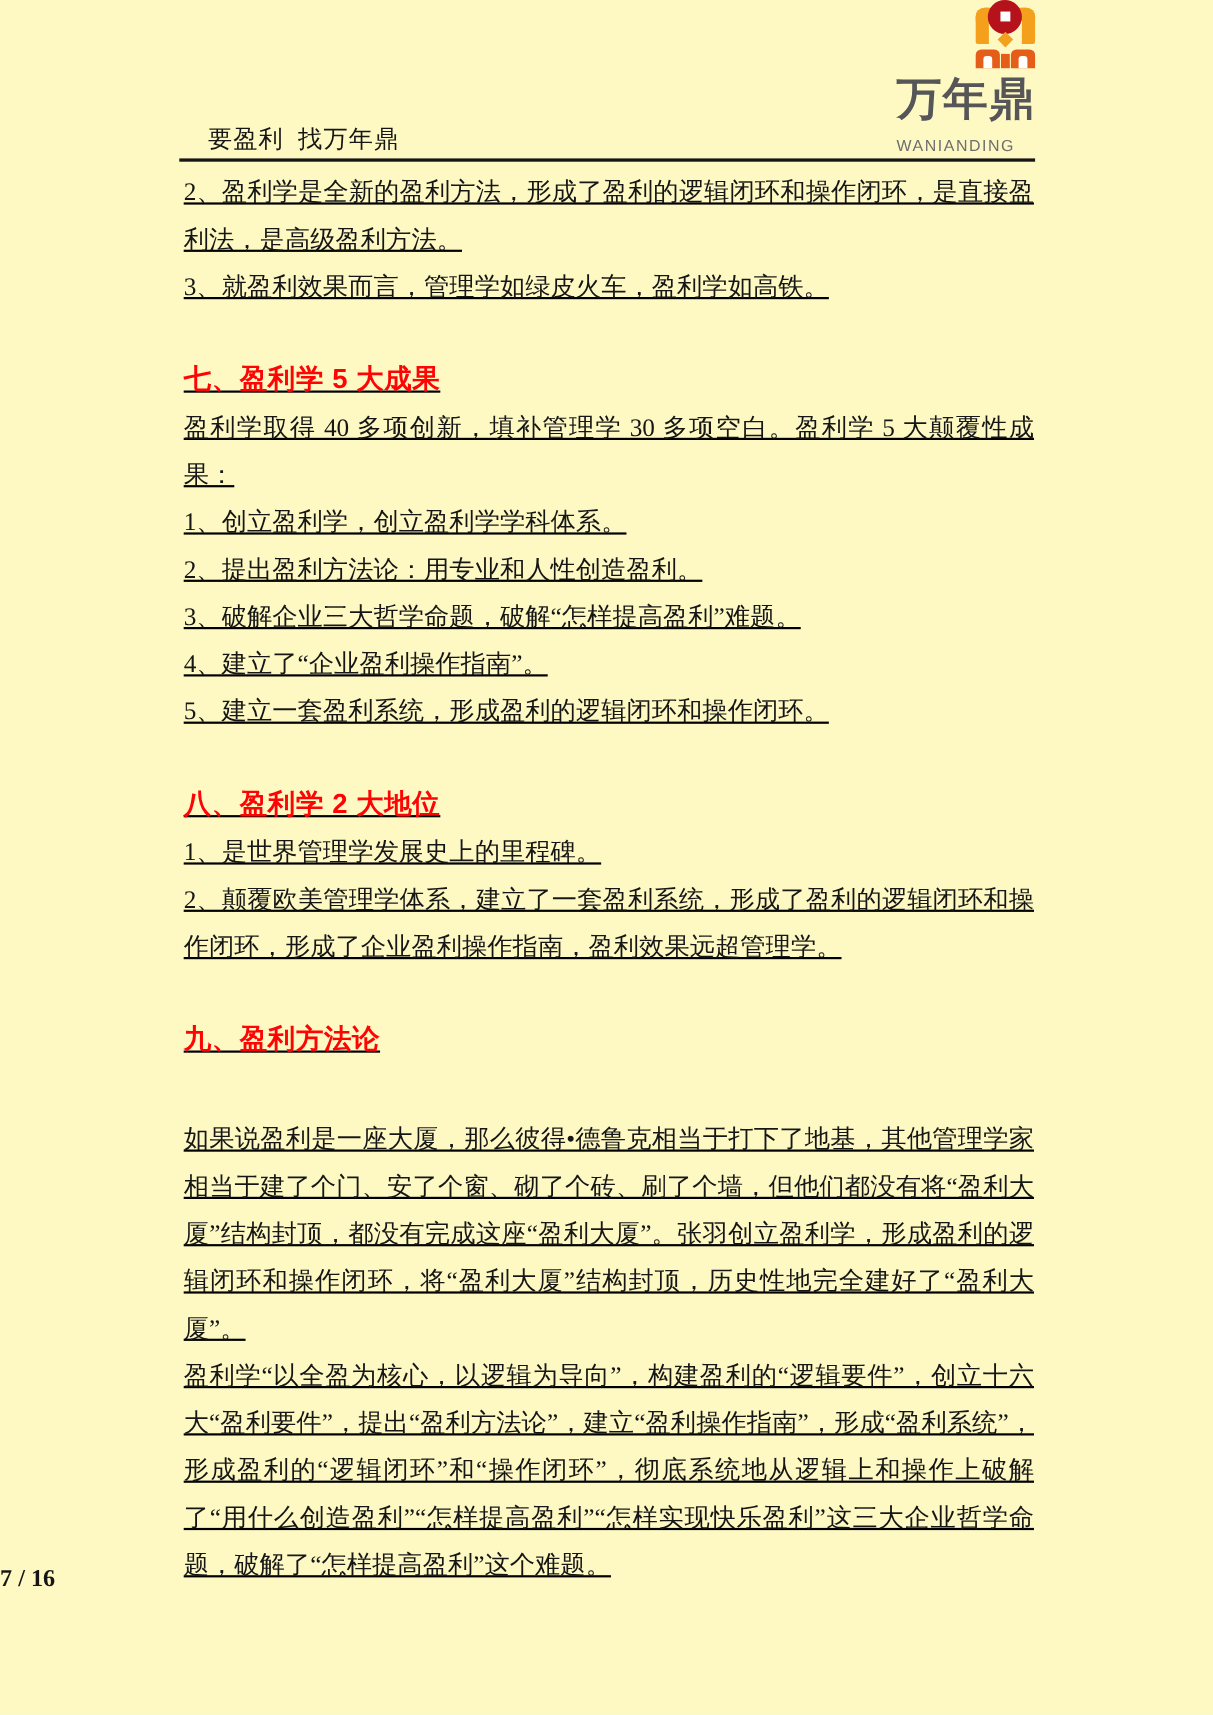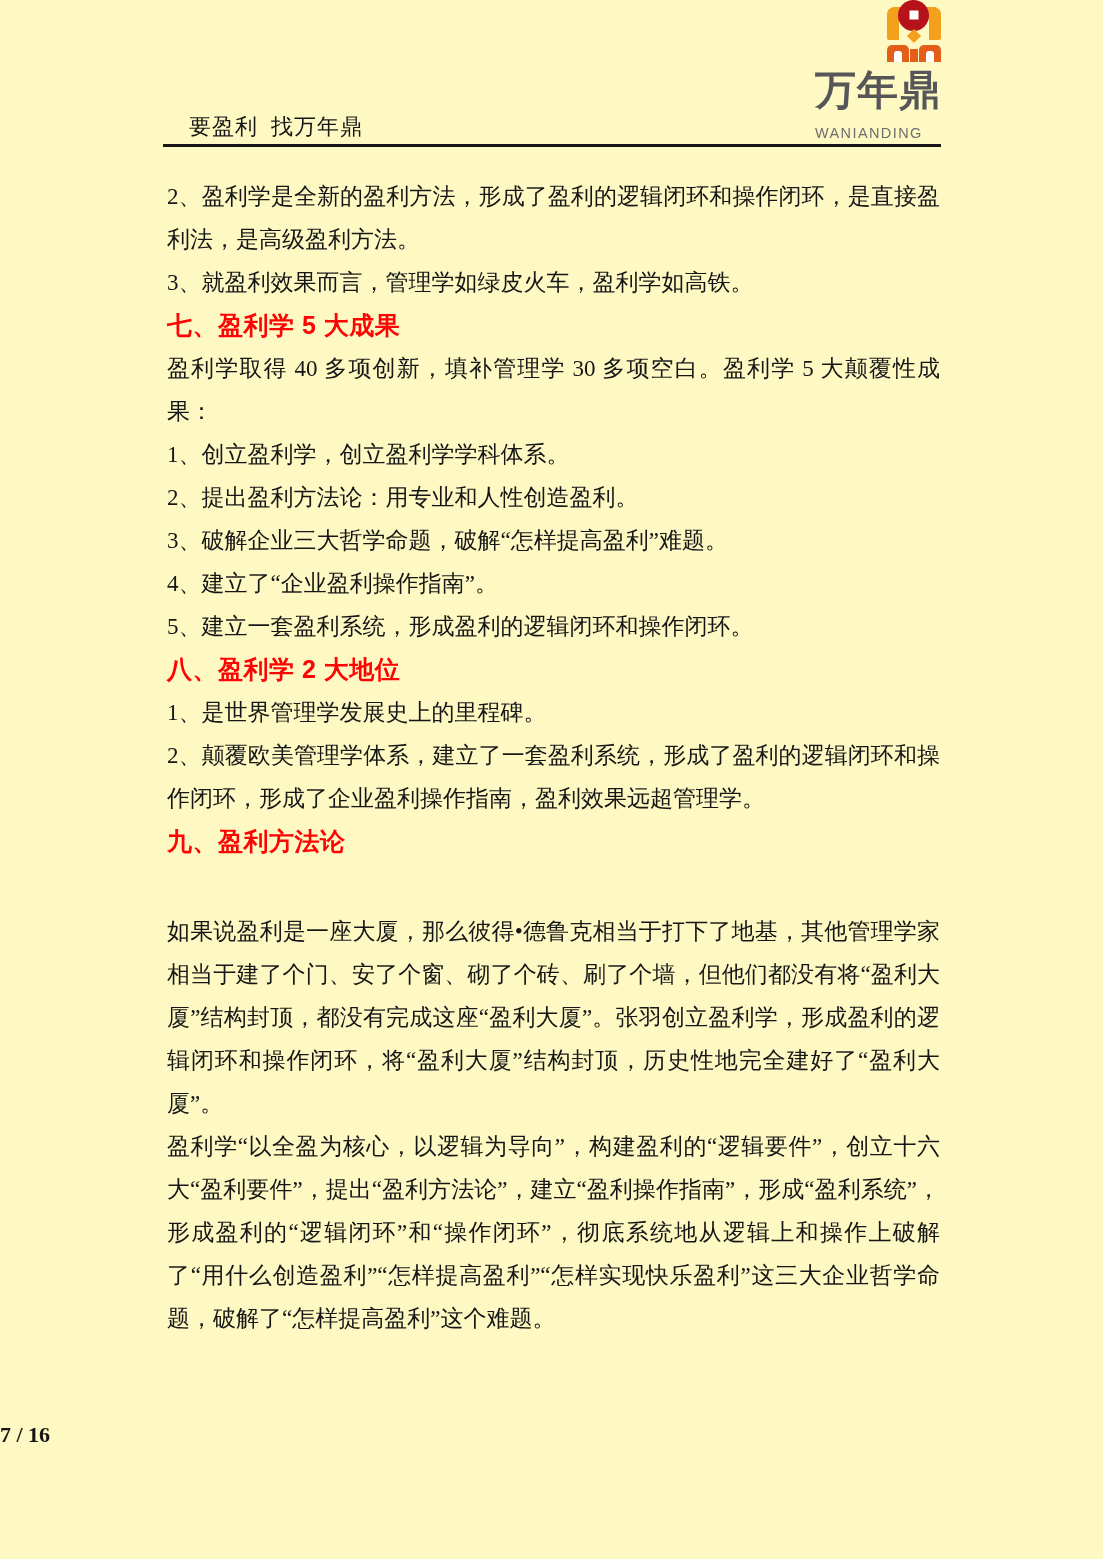--- a/index.html
+++ b/index.html
@@ -49,31 +49,32 @@
   .leg-l{left:0;}
   .leg-r{right:0;}
   .leg:after{
     content:"";position:absolute;left:7px;bottom:0;width:8px;height:11px;
     background:#ffffff;border-radius:3px 3px 0 0;
   }
   .foot-c{left:23px;bottom:0;width:8px;height:13px;background:#E55E19;}
 
   
   .doc{
-    position:absolute;left:167px;top:163px;width:773px;
+    position:absolute;left:167px;top:141px;width:773px;
     padding-top:12px;
+    text-decoration:underline;
   }
   .block{
     font-size:23px;line-height:43px;color:#161616;
     text-align:justify;
   }
   .block.heading{
     font-family:"Liberation Sans","DejaVu Sans",sans-serif;
     font-size:25px;font-weight:bold;color:#FE0505;
-    text-align:left;letter-spacing:0.5px;
+    margin-top:42px;text-align:left;letter-spacing:0.5px;
   }
   .block.gap-before{margin-top:47px;}
 
   
   .footer{
     position:absolute;left:0;top:1422px;width:1103px;
     font-size:22px;font-weight:bold;color:#161616;
   }
 </style>
 </head>

